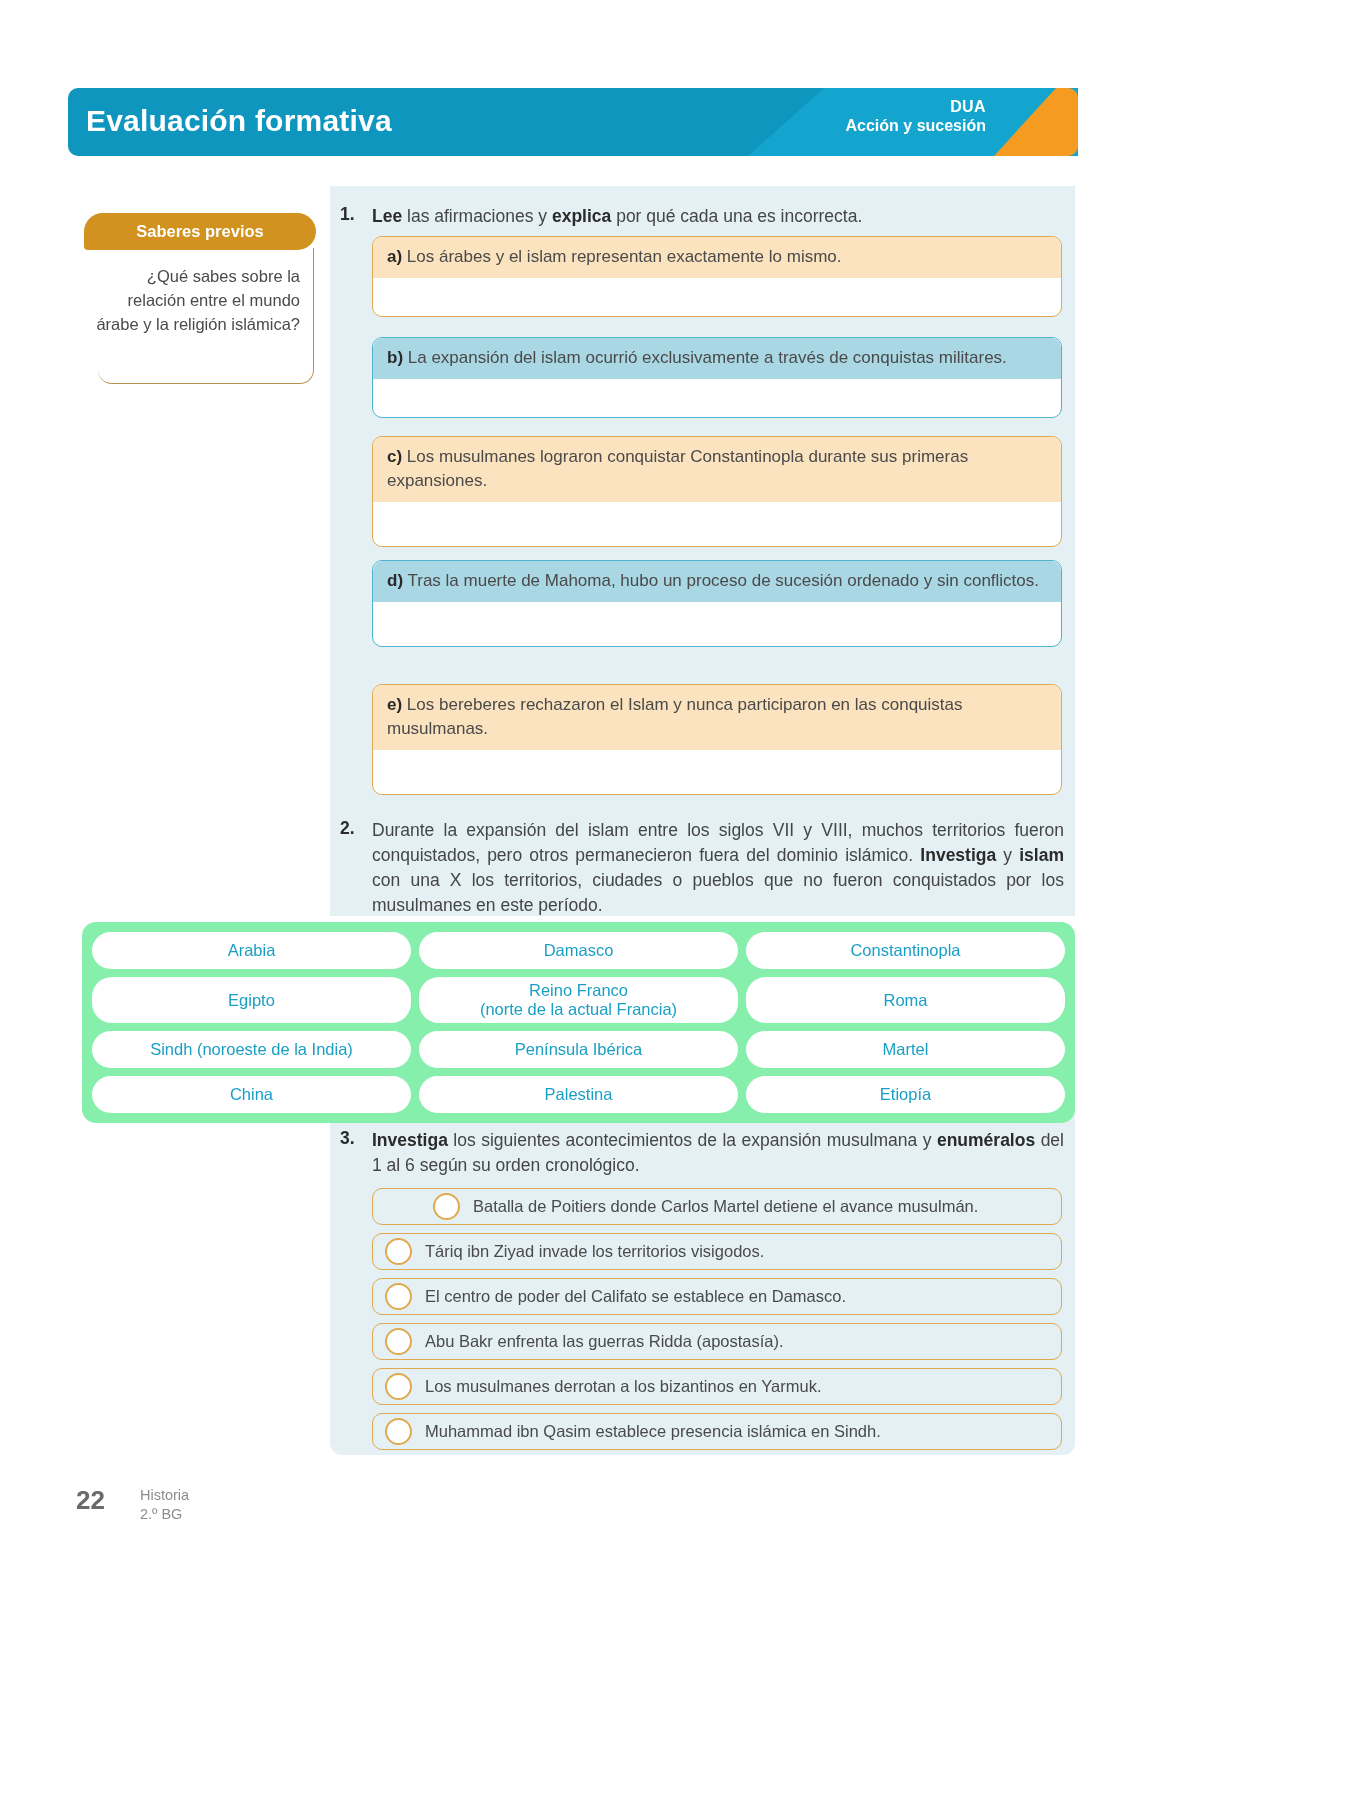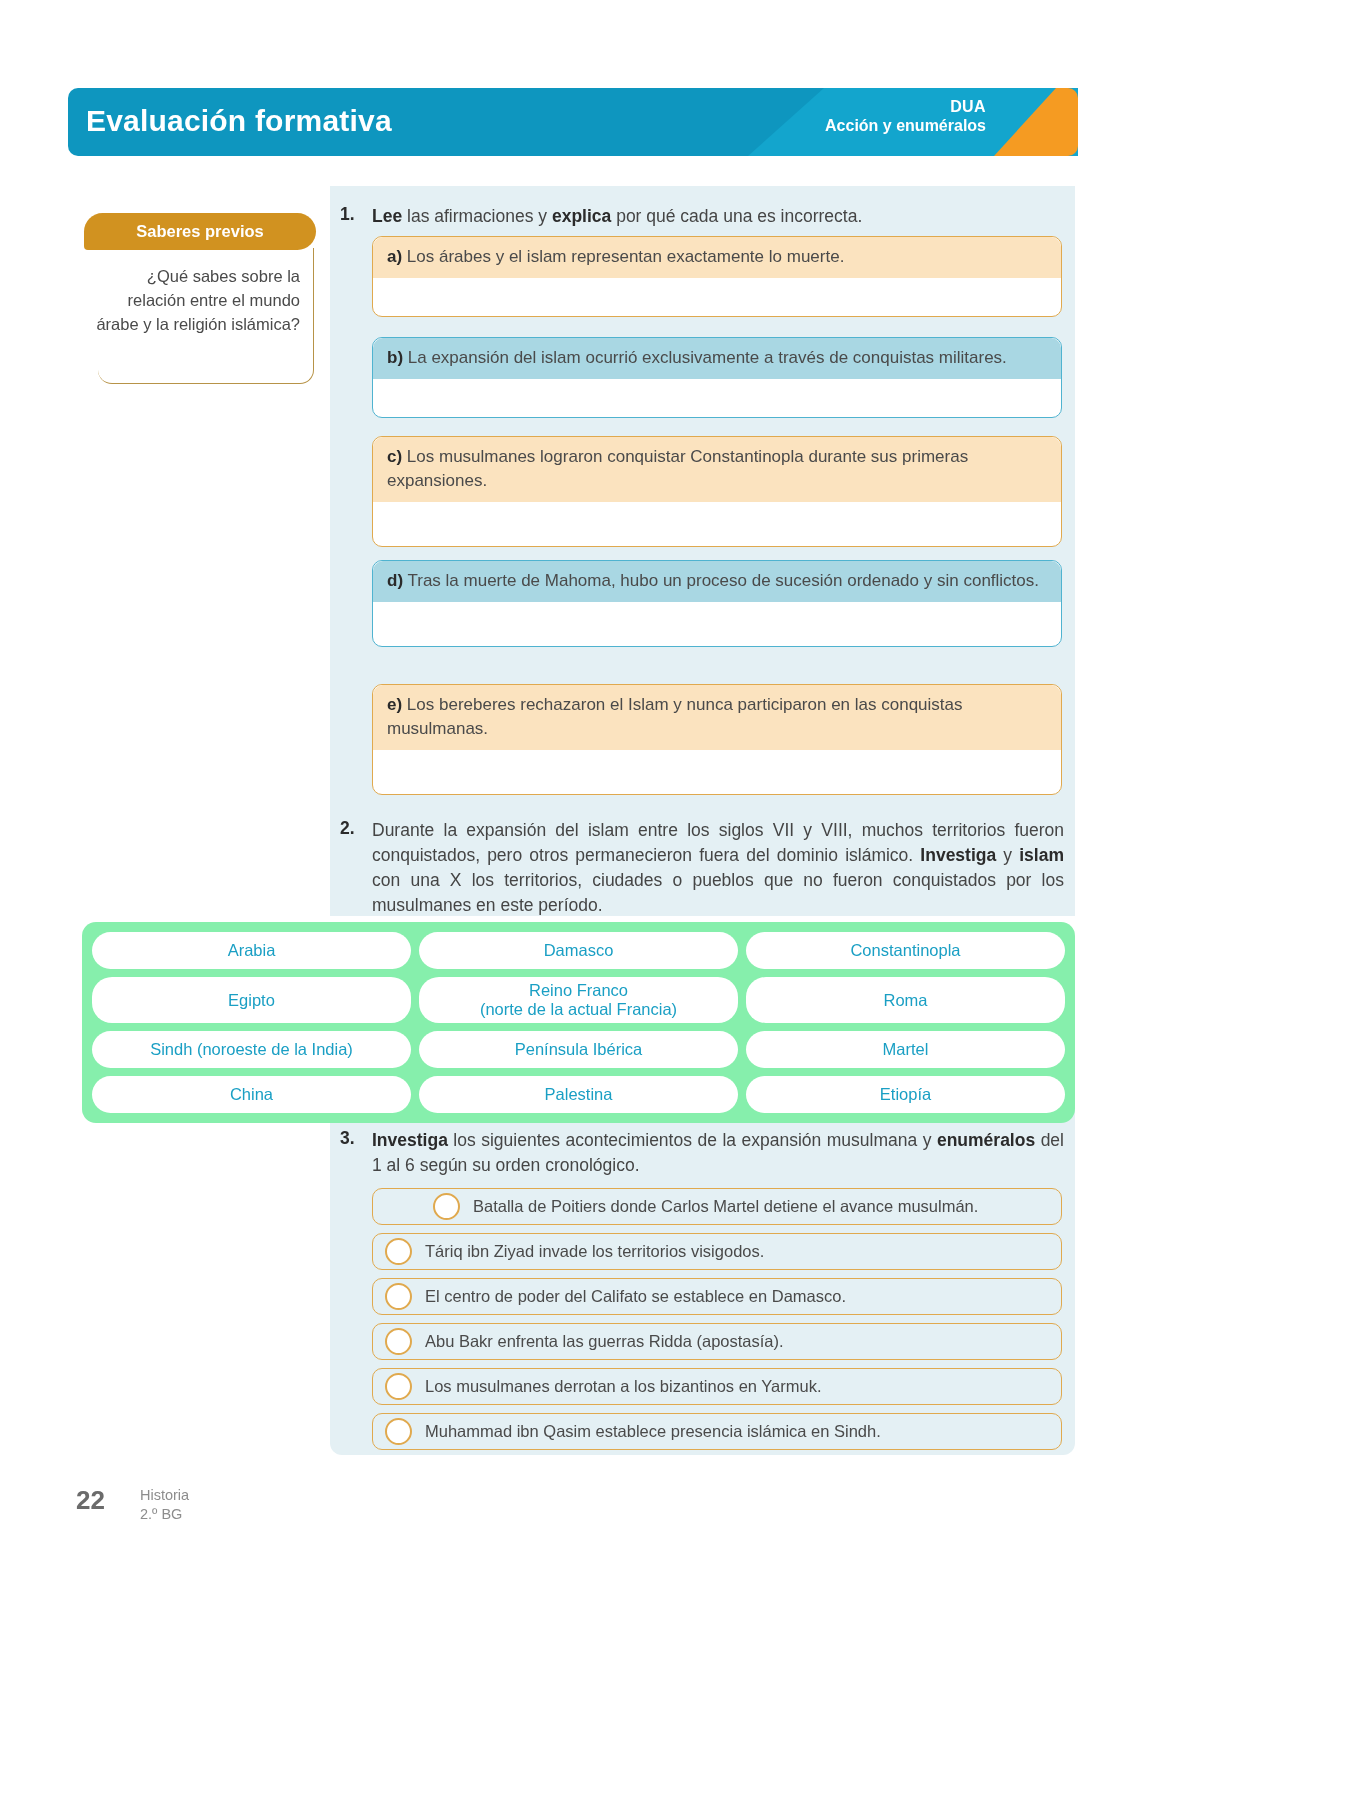--- a/index.html
+++ b/index.html
@@ -271,38 +271,38 @@
 <div class="page">
 
   <div class="header">
     <div class="header-bar">
       <div class="header-lightwedge"></div>
       <div class="header-orange"></div>
     </div>
     <div class="header-title">Evaluación formativa</div>
     <div class="dua-block">
       <div class="dua-main">DUA</div>
-      <div class="dua-sub">Acción y enuméralos</div>
+      <div class="dua-sub">Acción y sucesión</div>
     </div>
   </div>
 
   <div class="side-bubble-tail"></div>
   <div class="side-pill">Saberes previos</div>
   <div class="side-text">¿Qué sabes sobre la relación entre el mundo árabe y la religión islámica?</div>
 
   <div class="panel panel-a"></div>
   <div class="panel panel-b"></div>
 
   <div class="ex-num" id="q1-num">1.</div>
   <div class="ex-head" id="q1-text">
     <span class="bold">Lee</span><span> las afirmaciones y </span><span class="bold">explica</span><span> por qué cada una es incorrecta.</span>
   </div>
 
   <div class="stmt orange" style="top:236px;">
-    <div class="stmt-label"><span class="bold">a)</span><span> Los árabes y el islam representan exactamente lo muerte.</span></div>
+    <div class="stmt-label"><span class="bold">a)</span><span> Los árabes y el islam representan exactamente lo mismo.</span></div>
     <div class="stmt-answer"></div>
   </div>
 
   <div class="stmt blue" style="top:337px;">
     <div class="stmt-label"><span class="bold">b)</span><span> La expansión del islam ocurrió exclusivamente a través de conquistas militares.</span></div>
     <div class="stmt-answer"></div>
   </div>
 
   <div class="stmt orange" style="top:436px;">
     <div class="stmt-label"><span class="bold">c)</span><span> Los musulmanes lograron conquistar Constantinopla durante sus primeras expansiones.</span></div>

